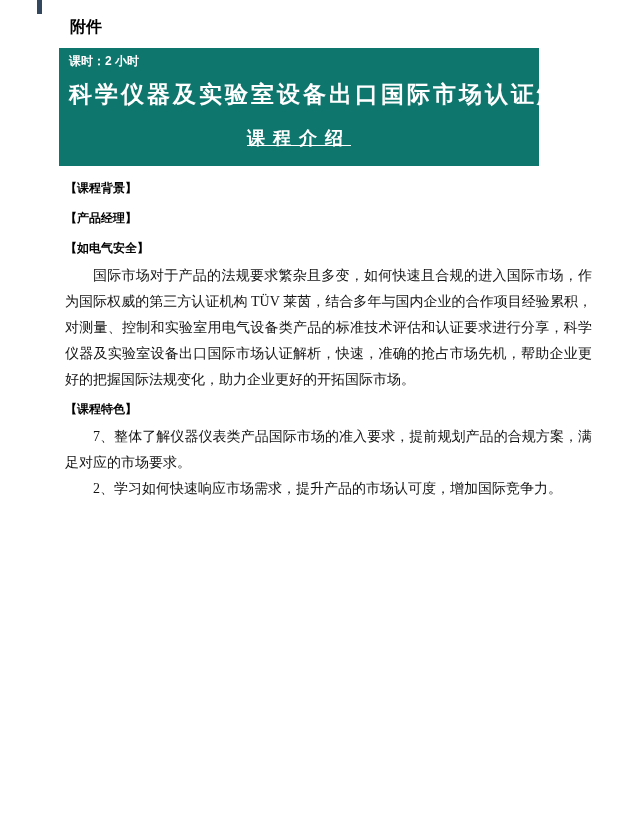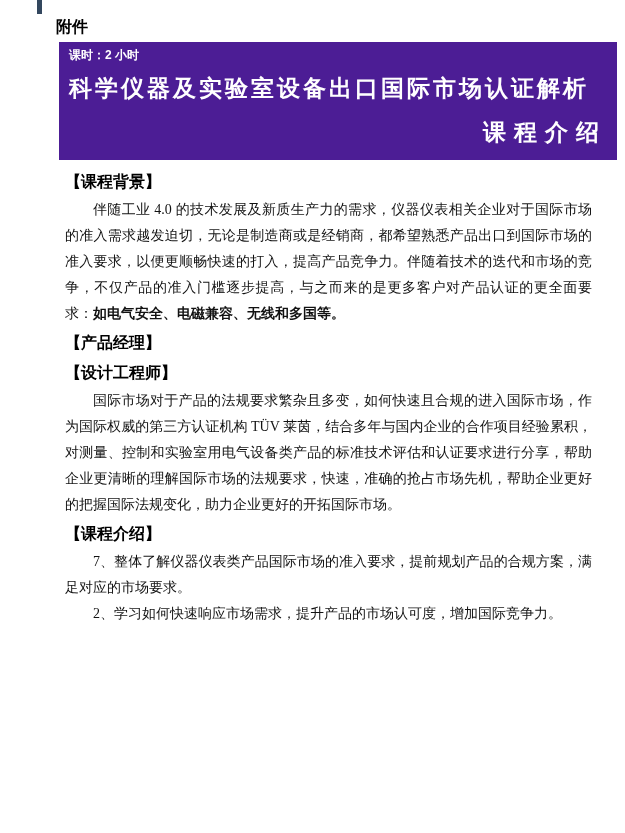--- a/index.html
+++ b/index.html
@@ -11,69 +11,70 @@
     overflow: hidden;
     position: relative;
   }
   .edge-artifact {
     position: absolute;
     left: 37px; top: 0;
     width: 5px; height: 14px;
     background: #33475e;
   }
   .attachment {
-    margin: 16px 0 0 56px;
+    margin: 16px 0 0 70px;
     font-family: Liberation Serif, serif;
     font-weight: bold;
     font-size: 16px;
     line-height: 22px;
     color: #000;
   }
   .header-box {
     box-sizing: border-box;
-    margin: 4px 8px 0 59px;
-    width: 558px;
-    background: #4c1d95;
+    margin: 10px 8px 0 59px;
+    width: 480px;
+    background: #0f766e;
     color: #ffffff;
     padding: 6px 10px 13px 10px;
   }
   .duration {
     font-family: "Liberation Sans", "DejaVu Sans", sans-serif;
     font-size: 12px;
     line-height: 15px;
     font-weight: bold;
   }
   .title1 {
     margin-top: 10px;
     font-family: "Liberation Sans", "DejaVu Sans", sans-serif;
     font-weight: bold;
     font-size: 23px;
     line-height: 30px;
     letter-spacing: 3px;
     white-space: nowrap;
   }
   .title2 {
     margin-top: 14px;
-    text-align: right;
+    text-align: center;
     font-family: "Liberation Sans", "DejaVu Sans", sans-serif;
     font-weight: bold;
-    font-size: 23px;
+    font-size: 18px;
     line-height: 30px;
     letter-spacing: 8px;
+    text-decoration: underline;
   }
   .content {
     margin: 8px 33px 0 65px;
     font-size: 14px;
     line-height: 26px;
     text-align: justify;
   }
   .section-heading {
     font-family: "Liberation Sans", "DejaVu Sans", sans-serif;
     font-weight: bold;
-    font-size: 16px;
+    font-size: 12px;
     line-height: 28px;
     margin: 2px 0 1px 0;
     text-align: left;
     color: #000;
   }
   p.para {
     margin: 0;
     text-indent: 2em;
   }
   p.para b { font-weight: bold; }
@@ -90,31 +91,30 @@
   <div class="header-box">
     <div class="duration">课时：2 小时</div>
     <div class="title1">科学仪器及实验室设备出口国际市场认证解析</div>
     <div class="title2">课程介绍</div>
   </div>
 
   <div class="content">
 
     <div class="section-heading">【课程背景】</div>
 
-    <p class="para"><span>伴随工业 4.0 的技术发展及新质生产力的需求，仪器仪表相关企业对于国际市场的准入需求越发迫切，无论是制造商或是经销商，都希望熟悉产品出口到国际市场的准入要求，以便更顺畅快速的打入，提高产品竞争力。伴随着技术的迭代和市场的竞争，不仅产品的准入门槛逐步提高，与之而来的是更多客户对产品认证的更全面要求：</span><b>如电气安全、电磁兼容、无线和多国等。</b></p>
 
 
     <div class="section-heading">【产品经理】</div>
 
 
-    <div class="section-heading">【设计工程师】</div>
+    <div class="section-heading">【如电气安全】</div>
 
-    <p class="para"><span>国际市场对于产品的法规要求繁杂且多变，如何快速且合规的进入国际市场，作为国际权威的第三方认证机构 TÜV 莱茵，结合多年与国内企业的合作项目经验累积，对测量、控制和实验室用电气设备类产品的标准技术评估和认证要求进行分享，帮助企业更清晰的理解国际市场的法规要求，快速，准确的抢占市场先机，帮助企业更好的把握国际法规变化，助力企业更好的开拓国际市场。</span></p>
+    <p class="para"><span>国际市场对于产品的法规要求繁杂且多变，如何快速且合规的进入国际市场，作为国际权威的第三方认证机构 TÜV 莱茵，结合多年与国内企业的合作项目经验累积，对测量、控制和实验室用电气设备类产品的标准技术评估和认证要求进行分享，科学仪器及实验室设备出口国际市场认证解析，快速，准确的抢占市场先机，帮助企业更好的把握国际法规变化，助力企业更好的开拓国际市场。</span></p>
 
-    <div class="section-heading">【课程介绍】</div>
+    <div class="section-heading">【课程特色】</div>
 
 
     <p class="para"><span>7、整体了解仪器仪表类产品国际市场的准入要求，提前规划产品的合规方案，满足对应的市场要求。</span></p>
 
     <p class="para"><span>2、学习如何快速响应市场需求，提升产品的市场认可度，增加国际竞争力。</span></p>
 
   </div>
 </div>
 
 </body></html>

